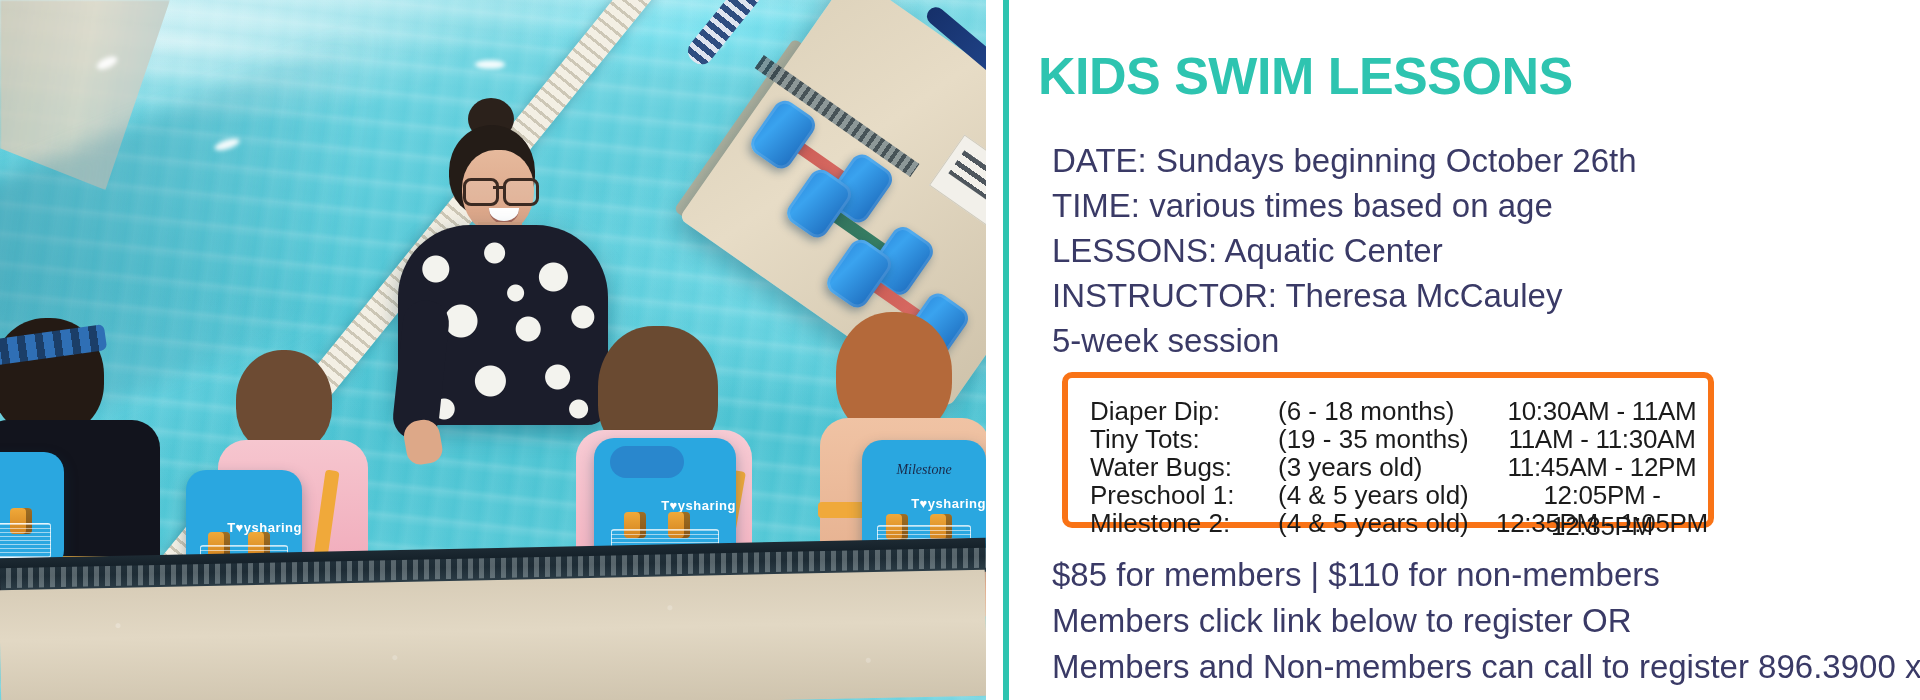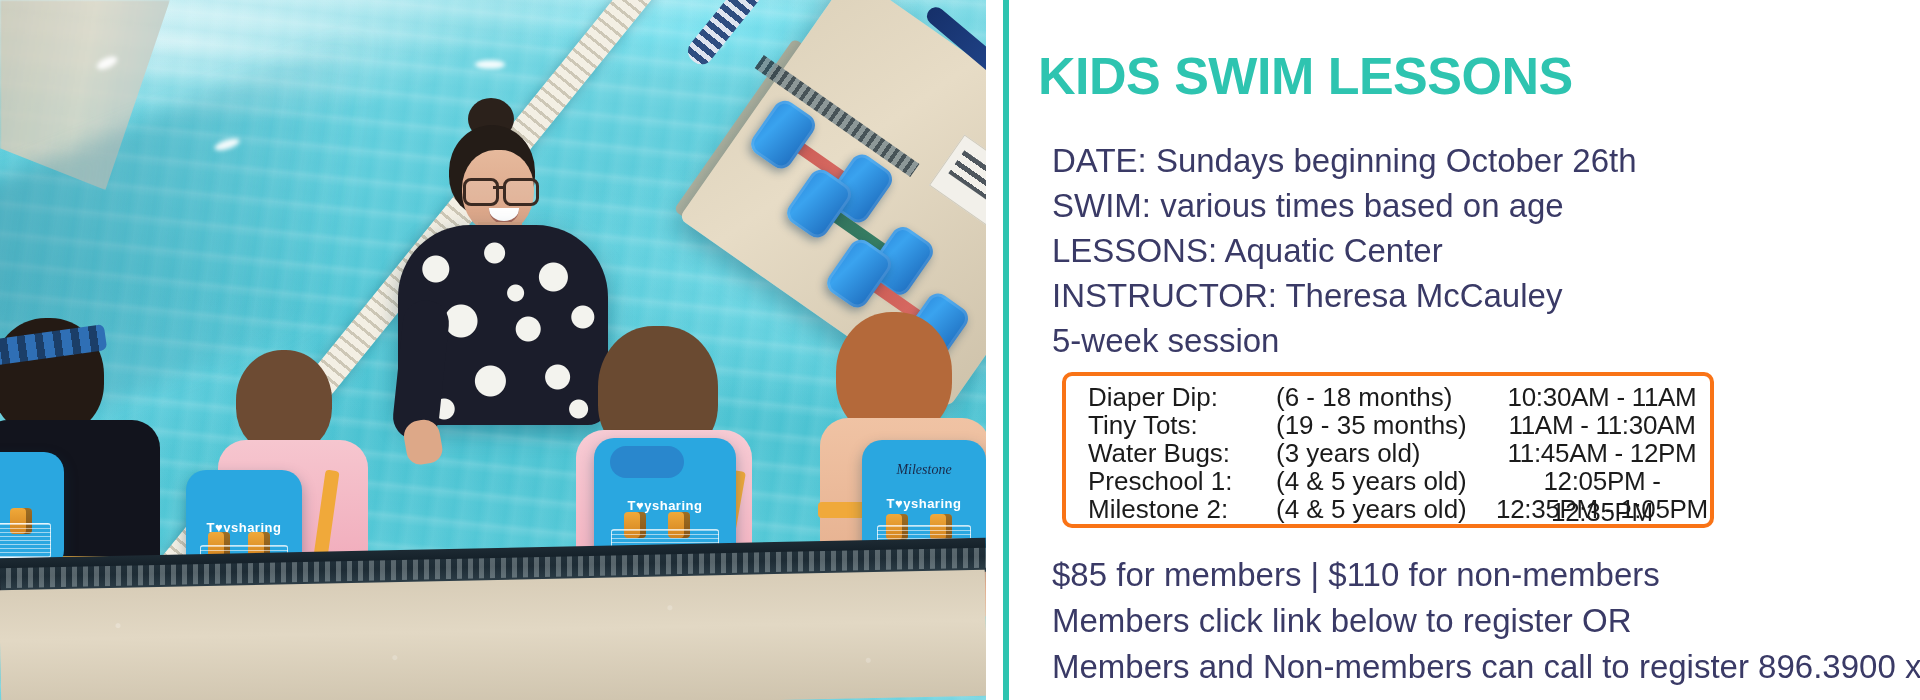--- a/index.html
+++ b/index.html
@@ -237,21 +237,21 @@
     position:absolute;border-radius:20px;
     background:#2aa7e0;
     box-shadow:0 6px 14px rgba(10,60,85,.35);
     overflow:hidden;
   }
   .float .rainbow{
     position:absolute;left:-16px;top:-9px;width:calc(100% + 32px);height:calc(100% + 18px);
     border-radius:26px;z-index:-1;
   }
   .float .brand{
-    position:absolute;left:0;right:0;top:40%;text-align:center;
+    position:absolute;left:0;right:0;top:40%;text-align:right;
     color:#fff;font-size:13px;font-weight:700;letter-spacing:.5px;
     font-family:"Liberation Sans",sans-serif;
   }
   .float .hand-note{
     position:absolute;left:0;right:0;top:16%;text-align:center;
     color:#1a2a4a;font-size:14px;font-style:italic;
     font-family:"Liberation Serif",serif;
   }
   .float .buckle{
     position:absolute;width:22px;height:26px;border-radius:4px;
@@ -283,32 +283,32 @@
   .details{
     position:absolute;left:22px;top:138px;width:860px;
     color:#3a3a66;
     font-family:"Liberation Sans",sans-serif;
     font-size:33px;font-weight:300;line-height:45px;
   }
   .details div{white-space:nowrap;}
 
   .schedule{
     position:absolute;left:32px;top:372px;width:652px;height:156px;
-    border:4px solid #f97316;border-radius:10px;
+    border:6px solid #f97316;border-radius:10px;
     background:#fff;box-sizing:border-box;
     padding:6px 0 0 0;
   }
   .srow{
     display:flex;align-items:baseline;
     height:28px;
     font-family:"Liberation Sans",sans-serif;
     font-size:26px;color:#1b1b1b;font-weight:400;
   }
   .sname{width:210px;padding-left:22px;box-sizing:border-box;}
-  .sage{width:218px;}
+  .sage{width:218px;margin-top:12px;}
   .stime{flex:1;text-align:center;letter-spacing:-.3px;}
 
   .pricing{
     position:absolute;left:22px;top:552px;width:880px;
     color:#3a3a66;
     font-family:"Liberation Sans",sans-serif;
     font-size:33px;font-weight:300;line-height:46px;
   }
   .pricing div{white-space:nowrap;}
 </style>
@@ -441,21 +441,21 @@
   </div>
 
   <div class="divider"></div>
 
   <div class="content">
 
     <div class="title">KIDS SWIM LESSONS</div>
 
     <div class="details">
       <div>DATE: Sundays beginning October 26th</div>
-      <div>SWIM: various times based on age</div>
+      <div>TIME: various times based on age</div>
       <div>LESSONS: Aquatic Center</div>
       <div>INSTRUCTOR: Theresa McCauley</div>
       <div>5-week session</div>
     </div>
 
     <div class="schedule">
       <div class="srow">
         <span class="sname">Diaper Dip:</span>
         <span class="sage">(6 - 18 months)</span>
         <span class="stime">10:30AM - 11AM</span>

